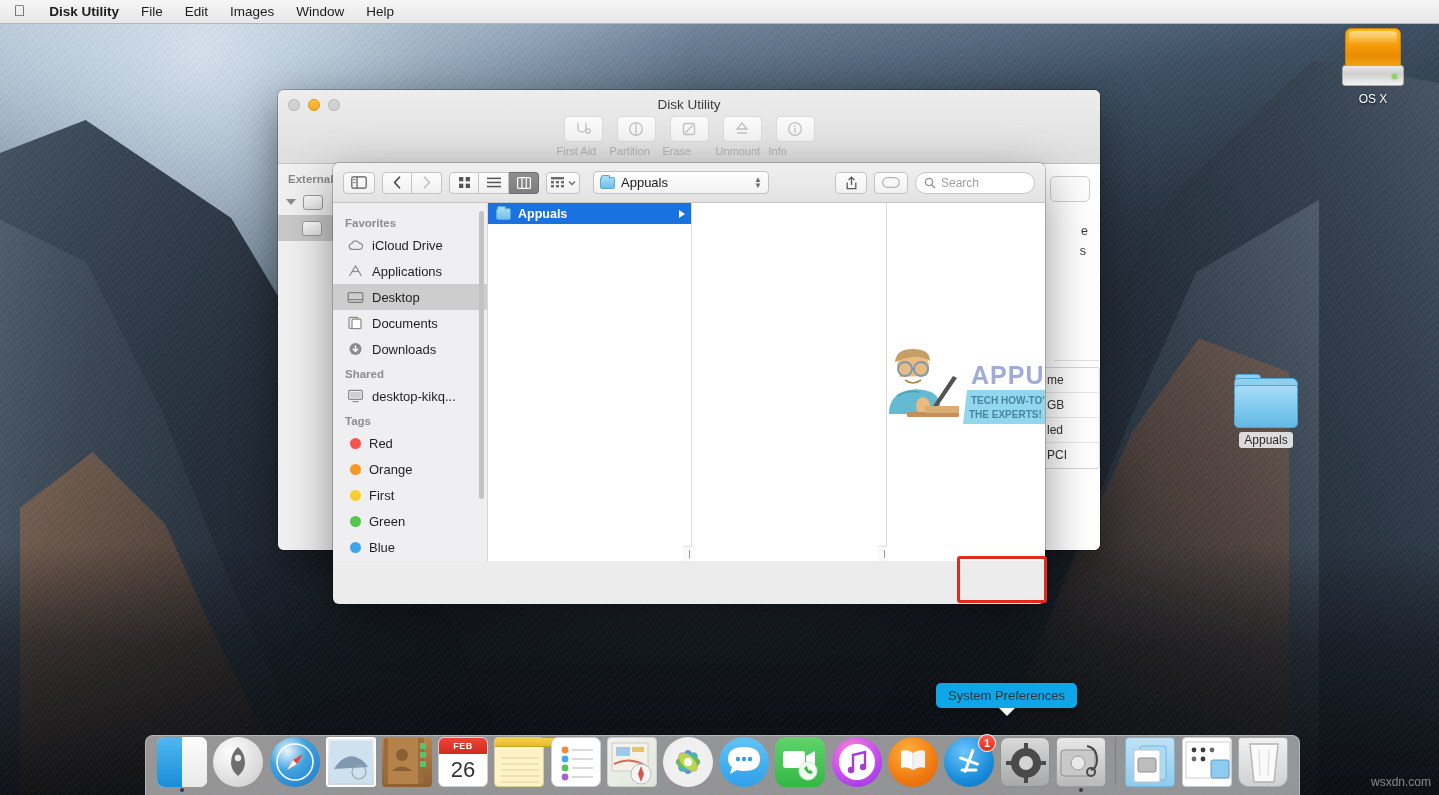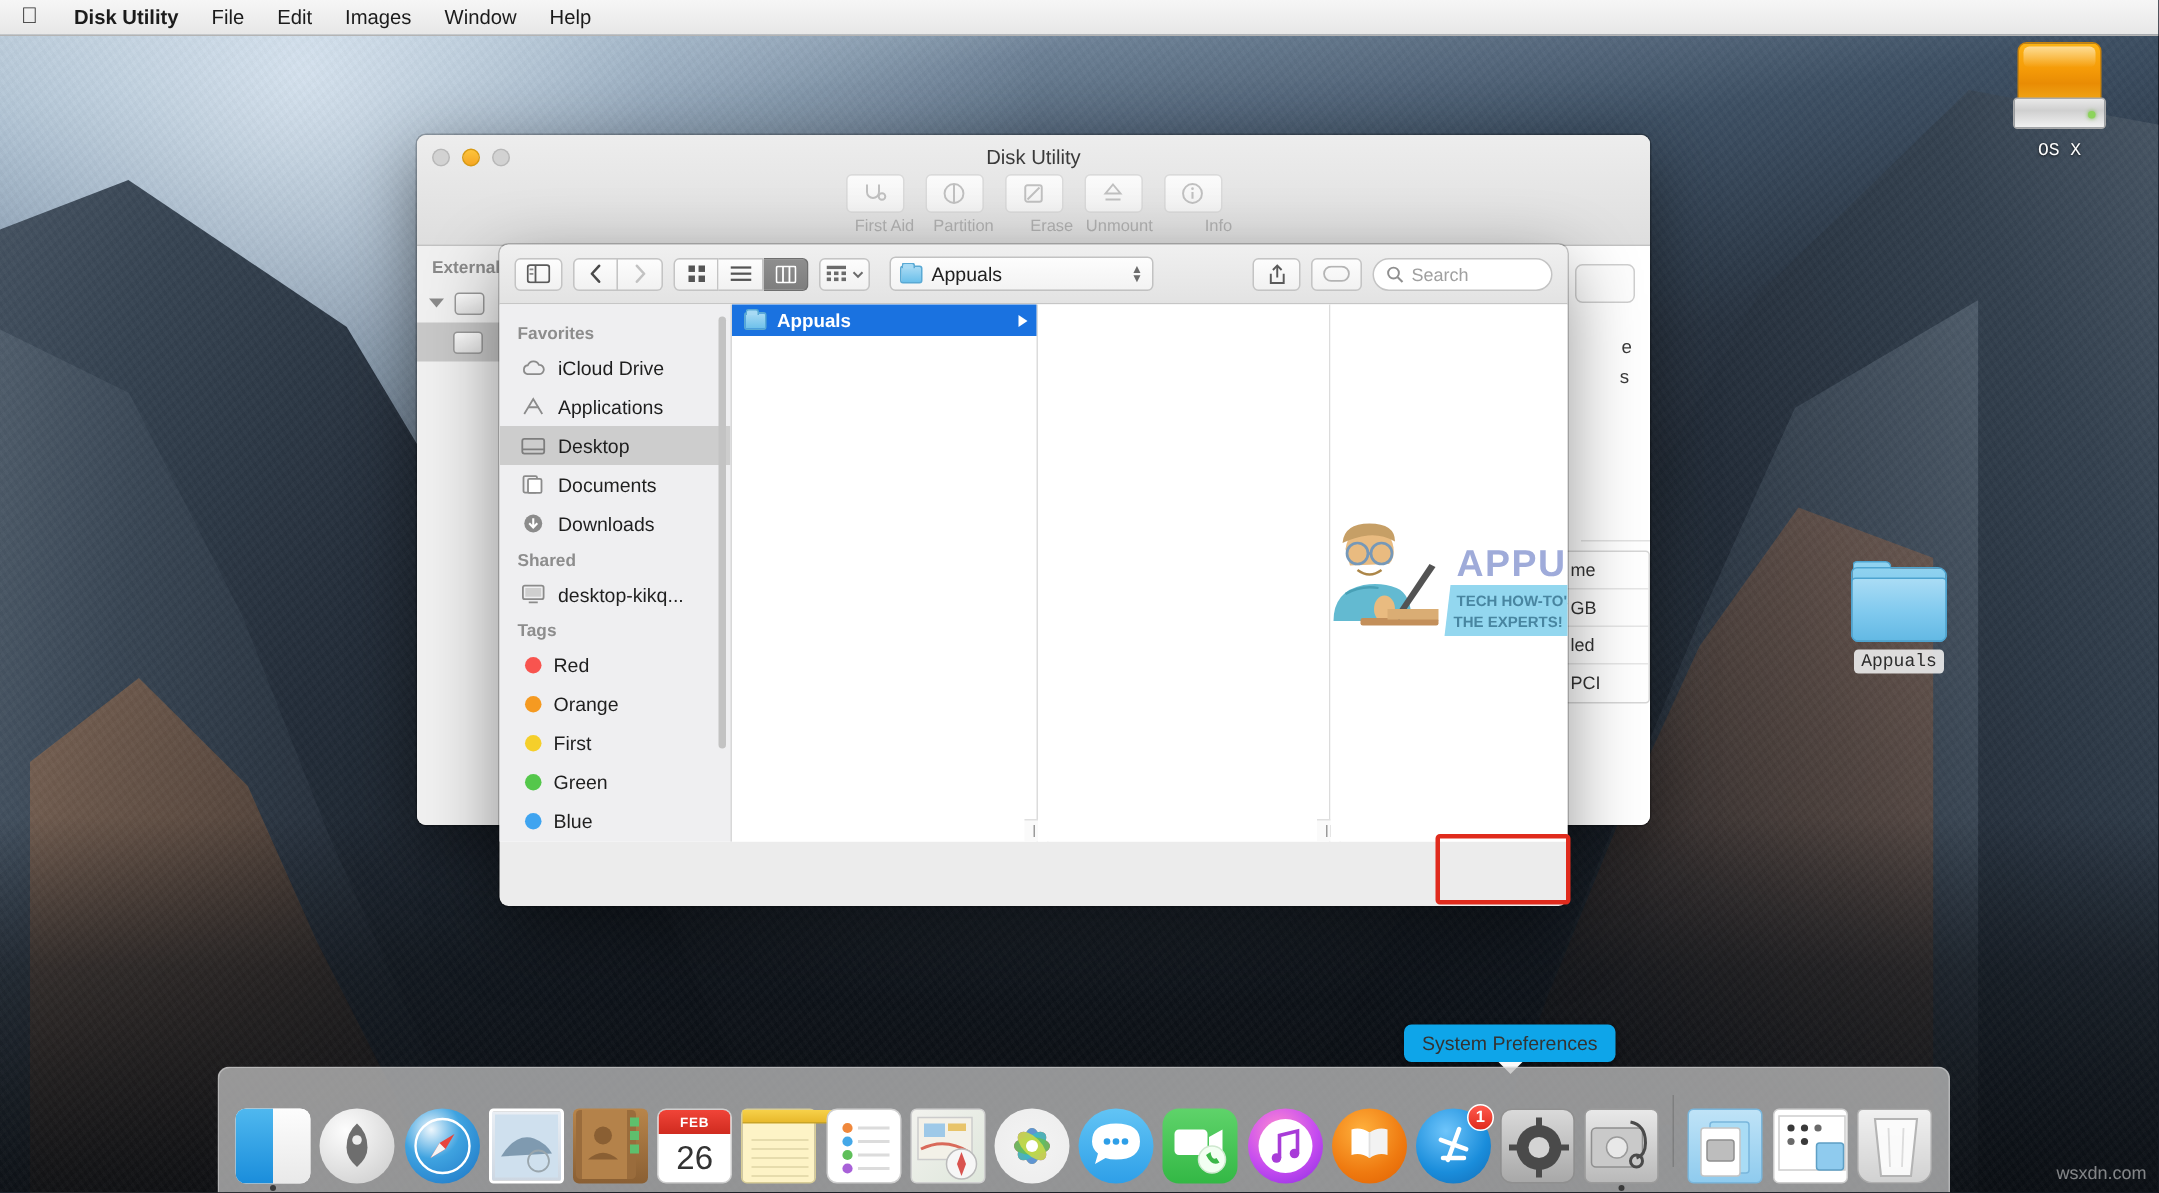--- a/index.html
+++ b/index.html
@@ -87,21 +87,21 @@
   .ic-search{ width:14px; height:14px; }
   .ic-list{ width:15px; height:11px; display:flex; flex-direction:column; justify-content:space-between; }
   .ic-list i{ display:block; height:1.6px; background:#3b3b3b; }
   .ic-list i:nth-child(1){ width:15px; }
   .ic-list i:nth-child(2){ width:15px; }
   .ic-list i:nth-child(3){ width:15px; }
 
   
   .desk-icon{ position:absolute; width:96px; text-align:center; }
   .desk-label{ display:inline-block; font-size:12px; color:#fff;
-    text-shadow:0 1px 2px rgba(0,0,0,.85); padding:1px 5px; border-radius:3px;font-family:Liberation Mono, monospace; }
+    text-shadow:0 1px 2px rgba(0,0,0,.85); padding:1px 5px; border-radius:3px; }
   .desk-label.sel{ background:rgba(232,232,232,.92); color:#2b2b2b; text-shadow:none; }
 
   
   .hd{ width:62px; height:58px; margin:0 auto 5px; position:relative; }
   .hd-top{ position:absolute; left:3px; top:0; width:56px; height:40px;
     background:linear-gradient(to bottom,#fcb415 0%, #f59b08 45%, #e98c04 70%, #f0a516 100%);
     border-radius:6px 6px 3px 3px; border:1px solid #c9820a;}
   .hd-top:after{ content:""; position:absolute; left:3px; top:2px; right:3px; height:14px;
     background:linear-gradient(to bottom,rgba(255,255,255,.55),rgba(255,255,255,0)); border-radius:4px;}
   .hd-base{ position:absolute; left:0; bottom:0; width:62px; height:21px;
@@ -132,21 +132,21 @@
   }
   #du-titlebar{ height:74px; background:linear-gradient(to bottom,#ededed,#dedede);
     border-bottom:1px solid #c2c2c2; position:relative; }
   .tl-lights{ position:absolute; left:10px; top:9px; display:flex; gap:8px; }
   .tl{ width:12px; height:12px; border-radius:50%; border:1px solid rgba(0,0,0,.12);}
   .tl.g1{ background:#d2d2d2; }
   .tl.g2{ background:linear-gradient(to bottom,#fdc43b,#f5a623); border-color:#d79a14;}
   .tl.g3{ background:#d2d2d2; }
   .du-title{ text-align:center; padding-top:7px; font-size:13.5px; color:#3a3a3a; }
   .du-tools{ display:flex; justify-content:center; gap:0; margin-top:4px; }
-  .du-tool{ width:53px; text-align:right; color:#b2b2b2; }
+  .du-tool{ width:53px; text-align:left; color:#b2b2b2; }
   .du-tool .tbtn{ width:39px; height:26px; margin:0 auto; border:1px solid #dadada;
     border-radius:4px; background:linear-gradient(to bottom,#fbfbfb,#f2f2f2);
     display:flex; align-items:center; justify-content:center; }
   .du-tool .tlabel{ font-size:11px; margin-top:3px; color:#b0b0b0; white-space:nowrap; }
   #du-body{ display:flex; height:386px; }
   #du-side{ width:178px; background:#f0f0f0; border-right:1px solid #d2d2d2; padding-top:7px; }
   .du-shead{ font-size:11.5px; color:#8a8a8a; padding:2px 0 4px 10px; font-weight:600;}
   .du-srow{ display:flex; align-items:center; gap:7px; height:26px; padding-left:8px; font-size:12.5px; color:#2b2b2b;}
   .du-srow.sel{ background:#c8c8c8; }
   .du-tri{ width:0;height:0;border-left:5px solid transparent;border-right:5px solid transparent;border-top:6px solid #8a8a8a;}
@@ -235,24 +235,24 @@
     width:198px; height:92px; opacity:.95;}
 
   
   #tooltip{ position:absolute; left:936px; top:683px; z-index:50;}
   .tt-box{ background:#0ea5e9; border-radius:5px; padding:5px 12px; font-size:13px; color:#333;
     box-shadow:0 2px 6px rgba(0,0,0,.4);}
   .tt-arrow{ width:0;height:0;margin:0 auto;
     border-left:8px solid transparent;border-right:8px solid transparent;border-top:8px solid #fafafa;}
 
   
-  #dock{ position:absolute; left:145px; bottom:0; width:1155px; height:84px;
+  #dock{ position:absolute; left:145px; bottom:0; width:1155px; height:60px;
     background:rgba(190,190,190,.76); border-radius:8px 8px 0 0;
     border:1px solid rgba(255,255,255,.3); border-bottom:none;
-    display:flex; align-items:flex-end; padding:0 8px 0; gap:0; z-index:55;}
+    display:flex; align-items:center; padding:0 8px 10px; gap:0; z-index:55;}
   .dock-item{ width:61px; height:64px; position:relative;
     display:flex; align-items:flex-end; justify-content:center; padding-bottom:6px;}
   .dock-icon{ width:50px; height:50px; position:relative;}
   .dot{ position:absolute; bottom:1px; left:50%; transform:translateX(-50%);
     width:4px; height:4px; border-radius:50%; background:#3a3a3a;}
   .dock-sep{ width:1px; height:48px; background:rgba(90,90,90,.38); align-self:center; margin:0 6px;}
   .badge{ position:absolute; right:-2px; top:-3px; min-width:18px; height:18px; border-radius:9px;
     background:linear-gradient(to bottom,#ff5a4e,#e02b1d); color:#fff; font-size:11px; font-weight:bold;
     display:flex; align-items:center; justify-content:center; border:1.5px solid #fff;}
 

